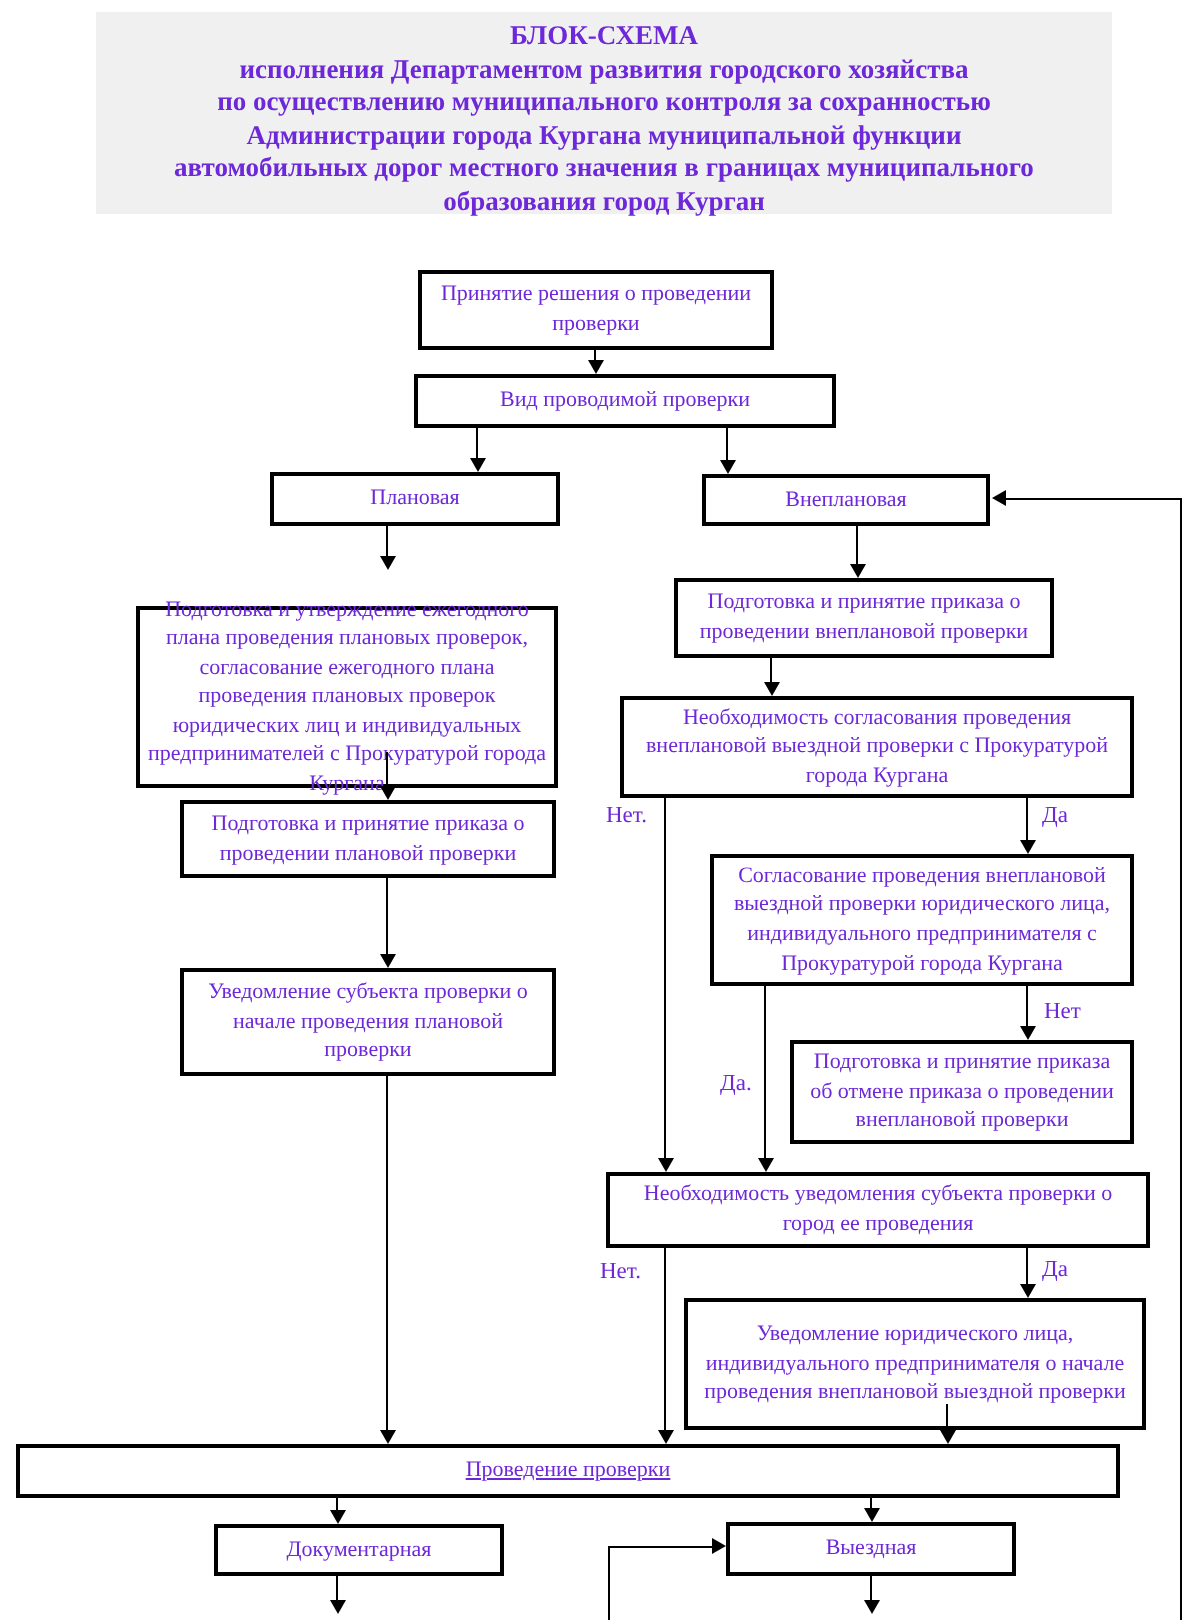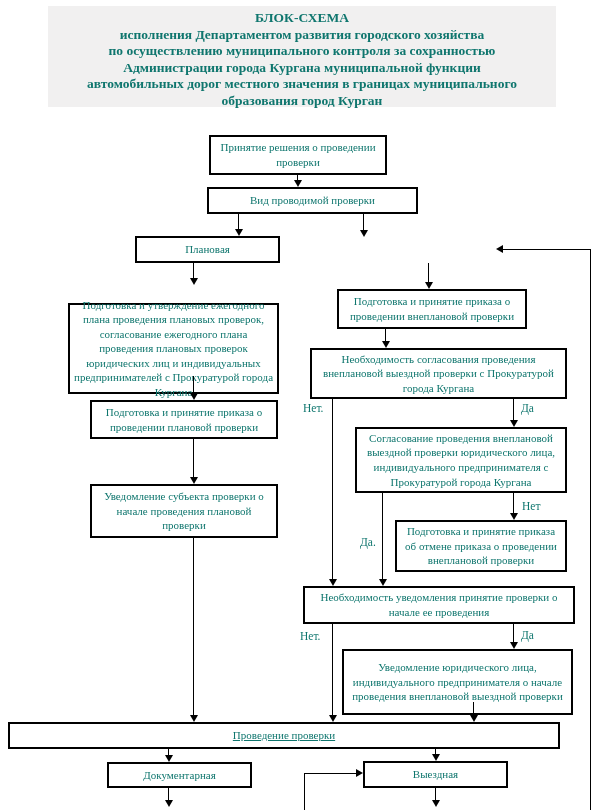--- a/index.html
+++ b/index.html
@@ -1,17 +1,17 @@
 <!DOCTYPE html>
 <html><head>
 <meta charset="utf-8">
 <style>
   html,body{margin:0;padding:0;background:#ffffff;}
   #stage{position:relative;width:600px;height:810px;background:#ffffff;overflow:hidden;
-         font-family:"Liberation Serif","DejaVu Serif",serif;color:#0f766e;}
+         font-family:"Liberation Serif","DejaVu Serif",serif;color:#6d28d9;}
   .title-block{position:absolute;left:48px;top:6px;width:508px;height:101px;
                background:#f1f0f0;text-align:center;font-weight:bold;font-size:13.5px;
                line-height:16.6px;padding-top:4px;box-sizing:border-box;}
   .box{position:absolute;border:2px solid #000;background:#fff;box-sizing:border-box;
        display:flex;align-items:center;justify-content:center;text-align:center;
        font-size:11px;line-height:1.32;padding:1px 4px;}
   .vline{position:absolute;width:1px;background:#000;}
   .hline{position:absolute;height:1px;background:#000;}
   .arr-down{position:absolute;width:0;height:0;
             border-left:4px solid transparent;border-right:4px solid transparent;
@@ -34,28 +34,29 @@
     <div>исполнения Департаментом развития городского хозяйства</div>
     <div>по осуществлению муниципального контроля за сохранностью</div>
     <div>Администрации города Кургана муниципальной функции</div>
     <div>автомобильных дорог местного значения в границах муниципального</div>
     <div>образования город Курган</div>
   </div>
 
   <div class="box" style="left:209px;top:135px;width:178px;height:40px;">Принятие решения о проведении проверки</div>
   <div class="box" style="left:207px;top:187px;width:211px;height:27px;">Вид проводимой проверки</div>
   <div class="box" style="left:135px;top:236px;width:145px;height:27px;">Плановая</div>
+  <div class="box" style="left:351px;top:237px;width:144px;height:26px;">Внеплановая</div>
   <div class="box" style="left:68px;top:285px;width:211px;height:91px;margin-top:18px;">Подготовка и утверждение ежегодного плана проведения плановых проверок, согласование ежегодного плана проведения плановых проверок юридических лиц и индивидуальных предпринимателей с Прокуратурой города Кургана</div>
   <div class="box" style="left:90px;top:400px;width:188px;height:39px;">Подготовка и принятие приказа о проведении плановой проверки</div>
   <div class="box" style="left:90px;top:484px;width:188px;height:54px;">Уведомление субъекта проверки о начале проведения плановой проверки</div>
   <div class="box" style="left:337px;top:289px;width:190px;height:40px;">Подготовка и принятие приказа о проведении внеплановой проверки</div>
   <div class="box" style="left:310px;top:348px;width:257px;height:51px;">Необходимость согласования проведения внеплановой выездной проверки с Прокуратурой города Кургана</div>
   <div class="box" style="left:355px;top:427px;width:212px;height:66px;">Согласование проведения  внеплановой выездной проверки юридического лица, индивидуального предпринимателя с Прокуратурой города Кургана</div>
   <div class="box" style="left:395px;top:520px;width:172px;height:52px;">Подготовка и принятие приказа об отмене приказа о проведении внеплановой проверки</div>
-  <div class="box" style="left:303px;top:586px;width:272px;height:38px;">Необходимость уведомления принятие проверки о начале ее проведения</div>
+  <div class="box" style="left:303px;top:586px;width:272px;height:38px;">Необходимость уведомления субъекта проверки о город ее проведения</div>
   <div class="box" style="left:342px;top:649px;width:231px;height:66px;">Уведомление юридического лица, индивидуального предпринимателя о начале проведения внеплановой выездной  проверки</div>
   <div class="box" style="left:8px;top:722px;width:552px;height:27px;text-decoration:underline;">Проведение проверки</div>
   <div class="box" style="left:107px;top:762px;width:145px;height:26px;">Документарная</div>
   <div class="box" style="left:363px;top:761px;width:145px;height:27px;">Выездная</div>
 
   <div class="branch-label" style="left:303px;top:402px;">Нет.</div>
   <div class="branch-label" style="left:521px;top:402px;">Да</div>
   <div class="branch-label" style="left:360px;top:503px;margin-top:33px;">Да.</div>
   <div class="branch-label" style="left:522px;top:500px;">Нет</div>
   <div class="branch-label" style="left:300px;top:630px;">Нет.</div>

